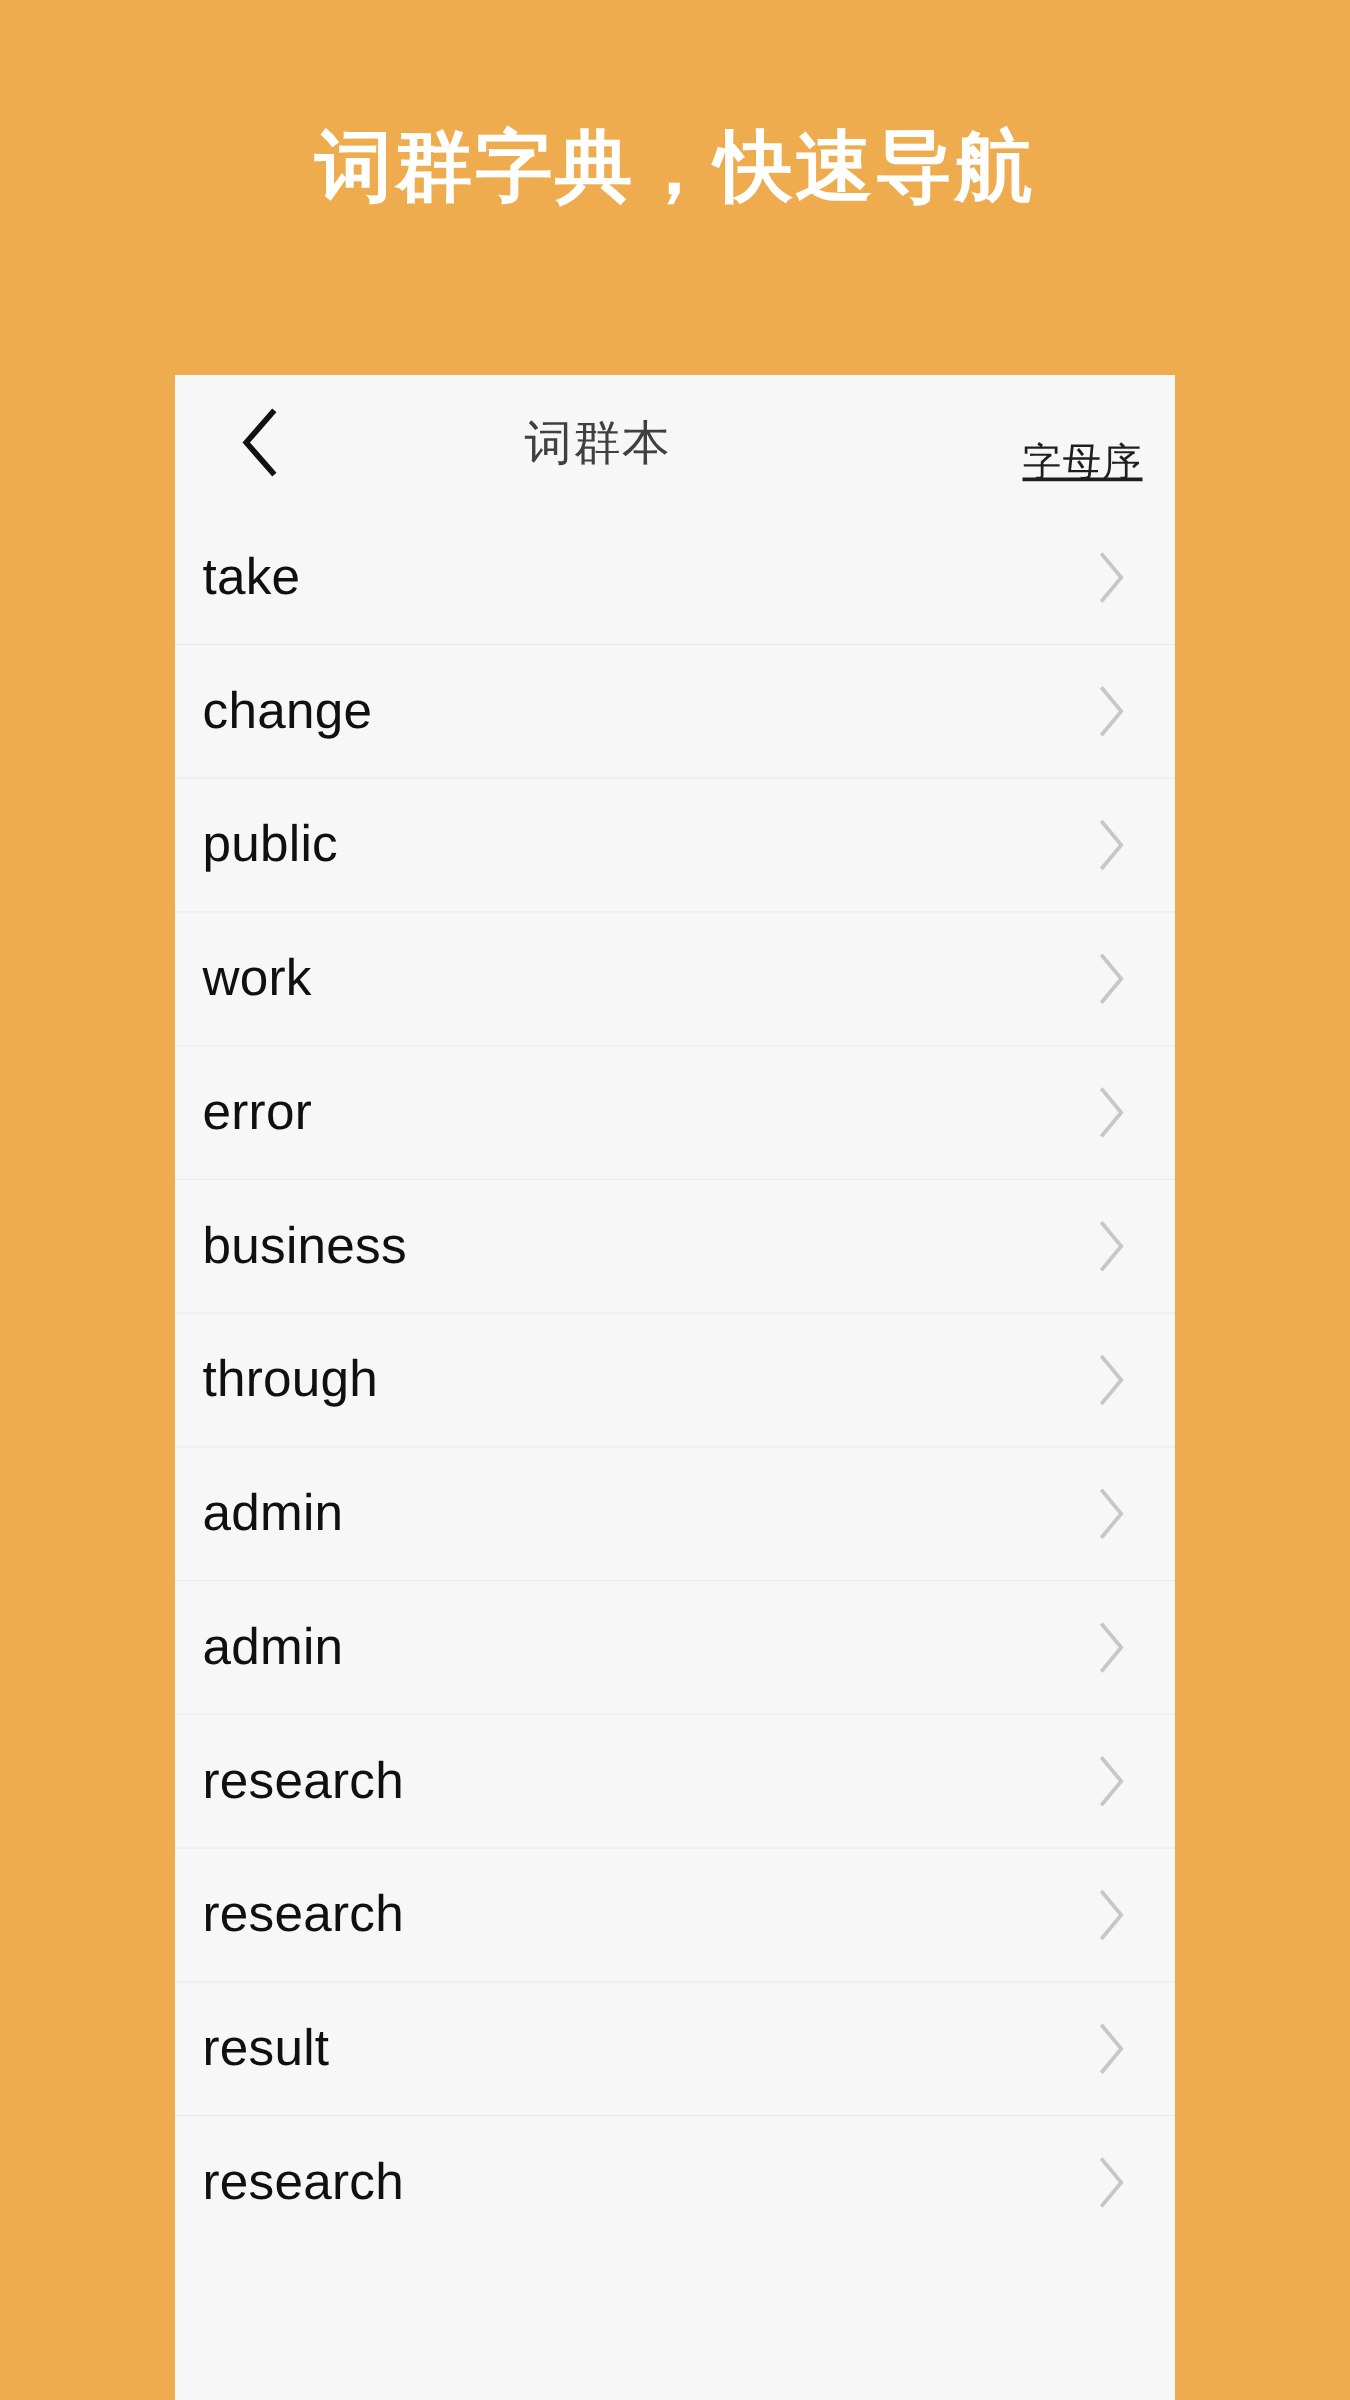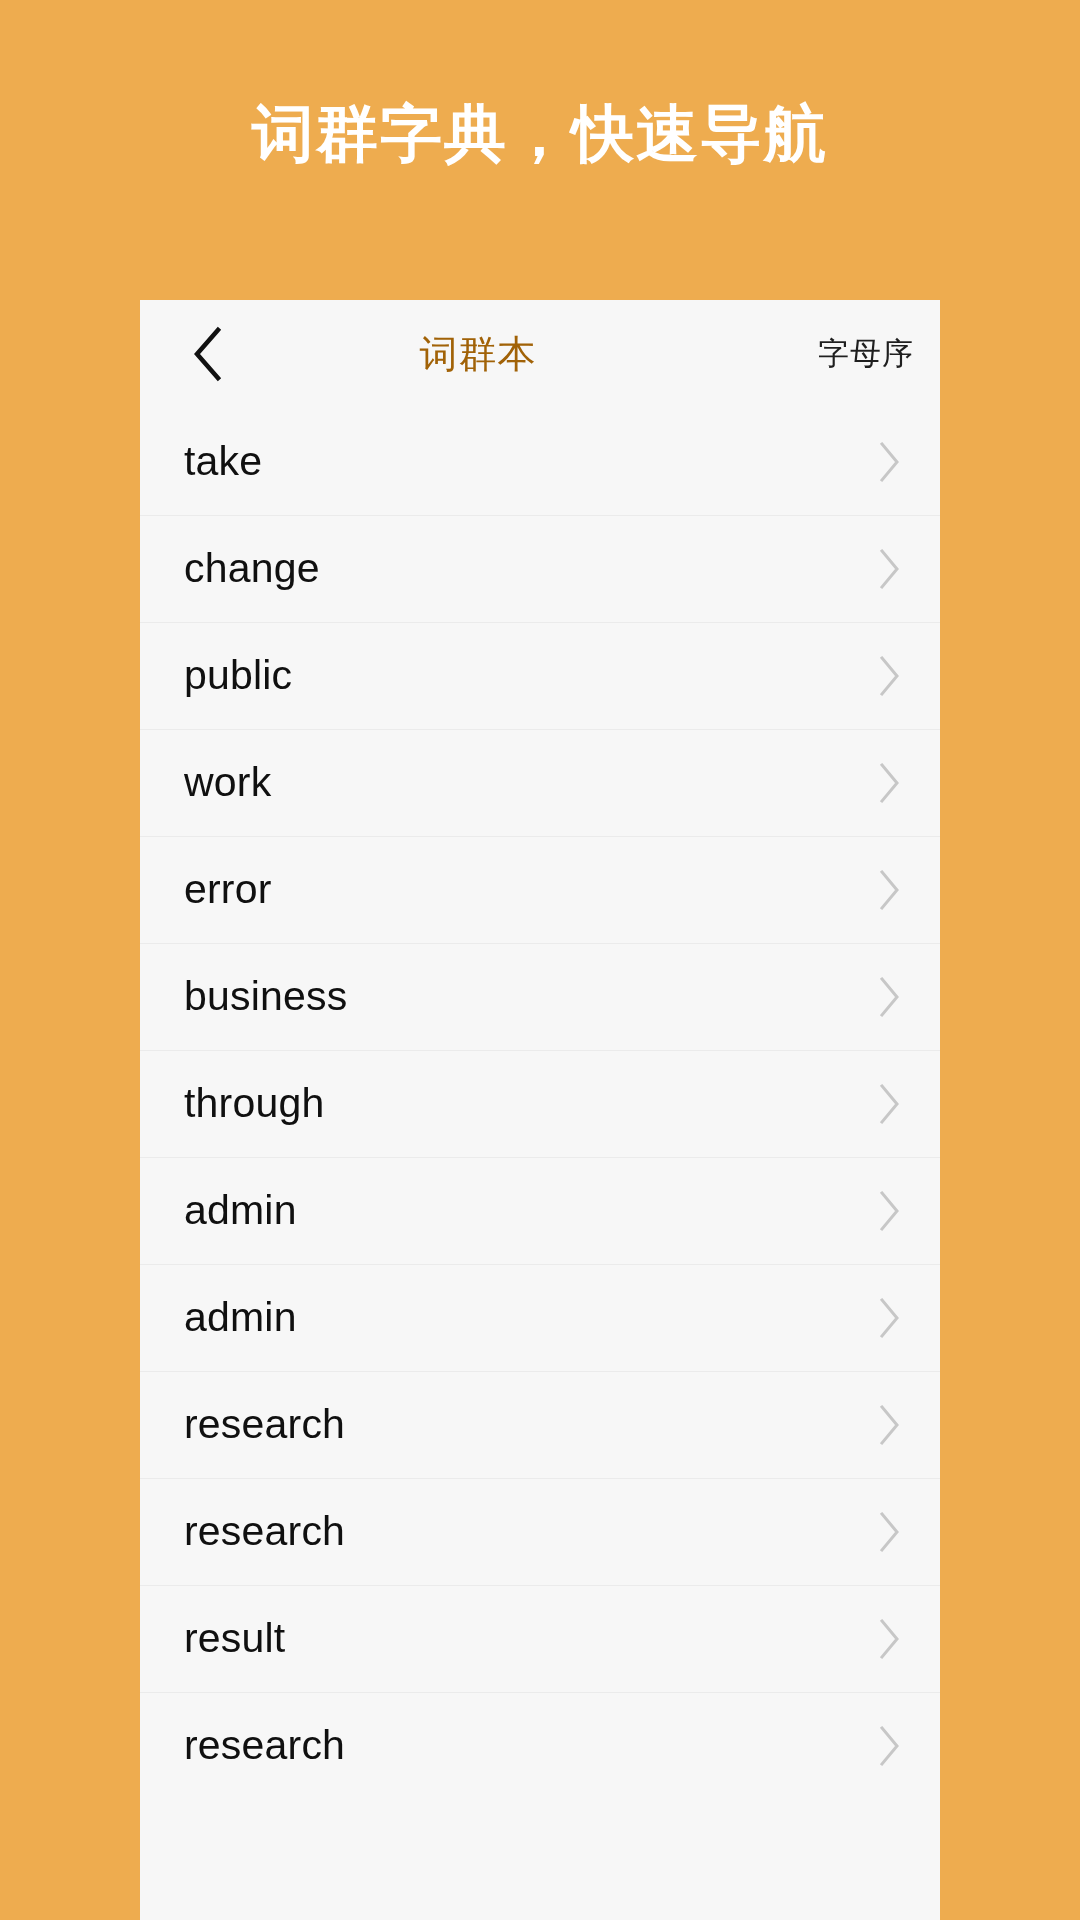--- a/index.html
+++ b/index.html
@@ -70,34 +70,35 @@
   .nav-title {
     position: absolute;
     left: 0;
     top: 0;
     width: 676px;
     height: 108px;
     display: flex;
     align-items: center;
     justify-content: center;
     font-size: 38px;
-    color: #a16207;
+    color: #404040;
     letter-spacing: 1px;
   }
 
   .nav-action {
     position: absolute;
     right: 26px;
-    top: 0;
+    top: 16px;
     height: 108px;
     display: flex;
     align-items: center;
     font-size: 31px;
     color: #1f1f1f;
     letter-spacing: 1px;
+    text-decoration: underline;
   }
 
   
   .word-list {
     position: relative;
     width: 800px;
   }
   .word-row {
     position: relative;
     height: 107px;
@@ -110,21 +111,21 @@
   .word-row + .word-row::before {
     content: "";
     position: absolute;
     left: 0;
     top: 0;
     width: 800px;
     height: 1px;
     background: #ebebeb;
   }
   .word-label {
-    margin-left: 44px;
+    margin-left: 22px;
     font-size: 41px;
     color: #101010;
     letter-spacing: 0.2px;
     line-height: 1;
   }
   .row-chevron {
     position: absolute;
     right: 30px;
     top: 50%;
     transform: translateY(-50%);

